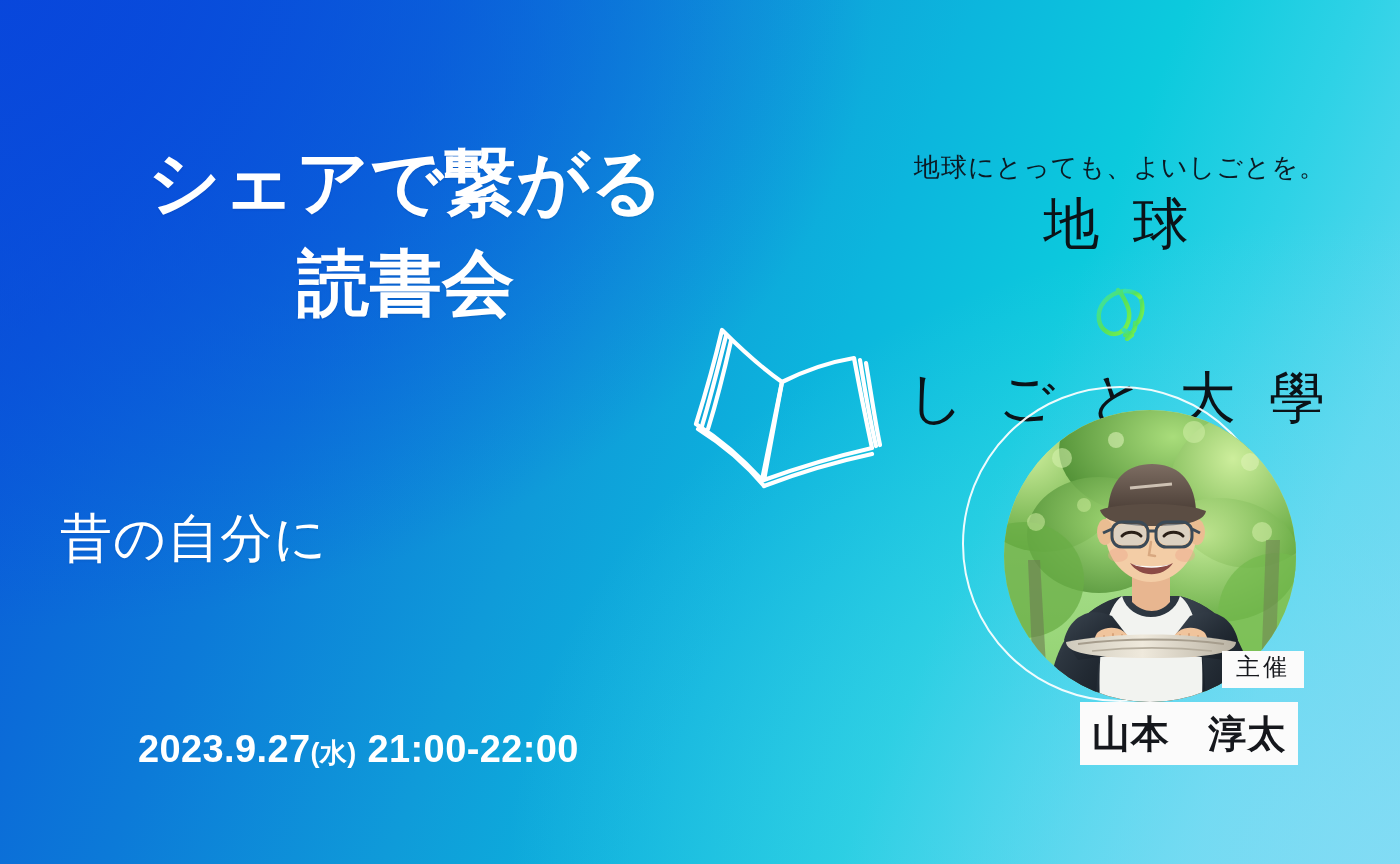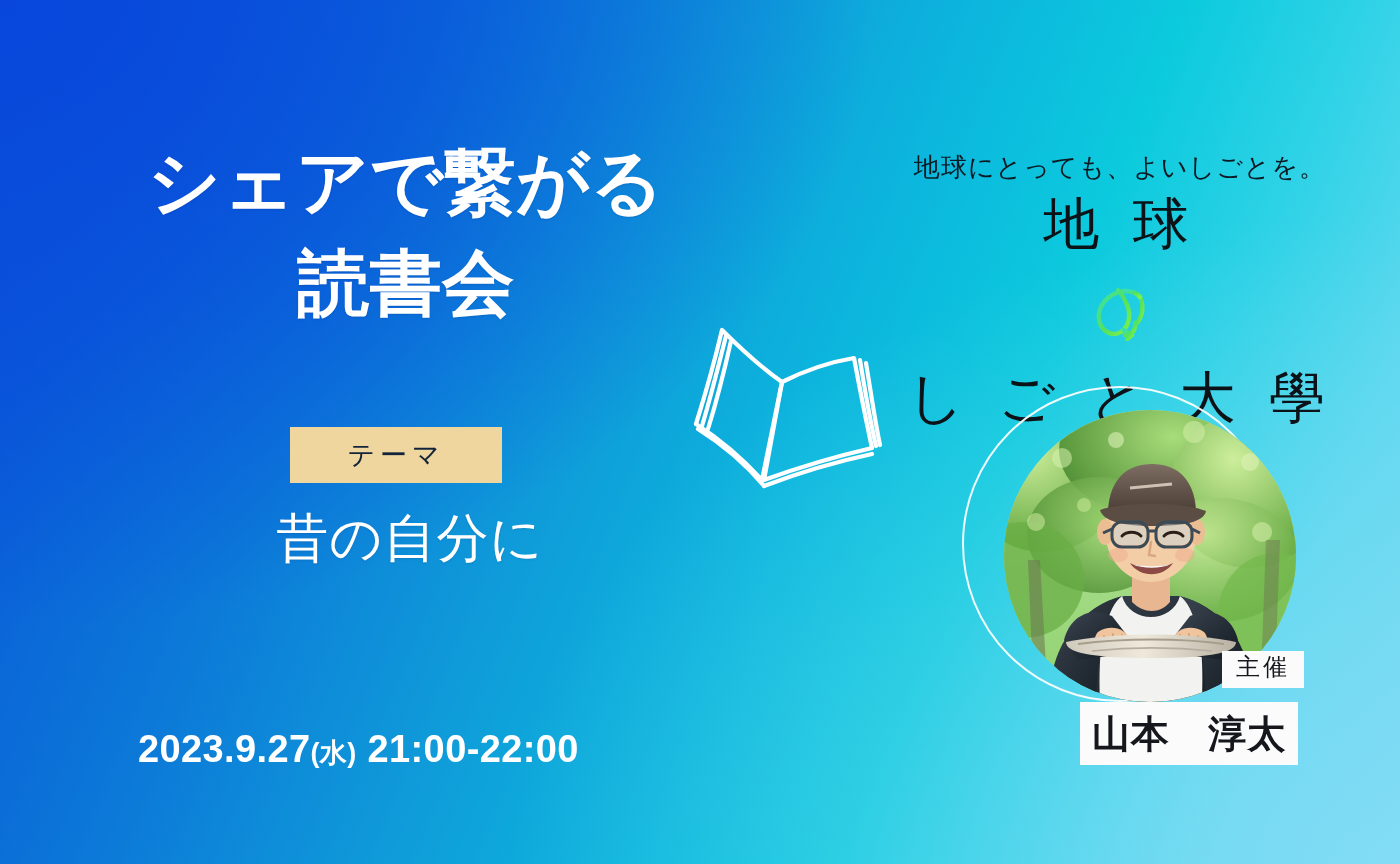--- a/index.html
+++ b/index.html
@@ -57,21 +57,21 @@
     width:212px;height:56px;
     background:#efd59e;
     display:flex;align-items:center;justify-content:center;
     color:#12243a;font-size:27px;letter-spacing:.18em;
     font-weight:500;
   }
 
   
   .theme-text{
     position:absolute;left:60px;top:505px;width:700px;
-    text-align:center;color:#ffffff;
+    text-align:left;color:#ffffff;
     line-height:1.28;
     text-shadow:0 1px 2px rgba(0,40,110,.15);
   }
   .theme-text .t1{display:block;font-size:52px;letter-spacing:.02em;}
   .theme-text .t2{display:block;font-size:52px;letter-spacing:.01em;margin-top:6px;}
 
   
   .datebar{
     position:absolute;left:138px;top:728px;
     display:flex;align-items:center;gap:29px;
@@ -162,21 +162,20 @@
 
         <path d="M176 46 C 181 77, 186 106, 192 132"></path>
         <path d="M182 49 C 187 79, 191 107, 196 131"></path>
 
         <path d="M14 115 C 38 130, 60 148, 80 172"></path>
         <path d="M80 172 C 122 156, 160 146, 188 140"></path>
       </g>
     </svg>
   </div>
 
-  <div class="theme-badge">テーマ</div>
 
   <div class="theme-text">
     <span class="t1">昔の自分に</span>
   </div>
 
   <div class="datebar">
     <div class="date-main">
       <span>2023.9.27</span><span class="dow">(水)</span>
       <span>21:00-22:00</span>
     </div>

